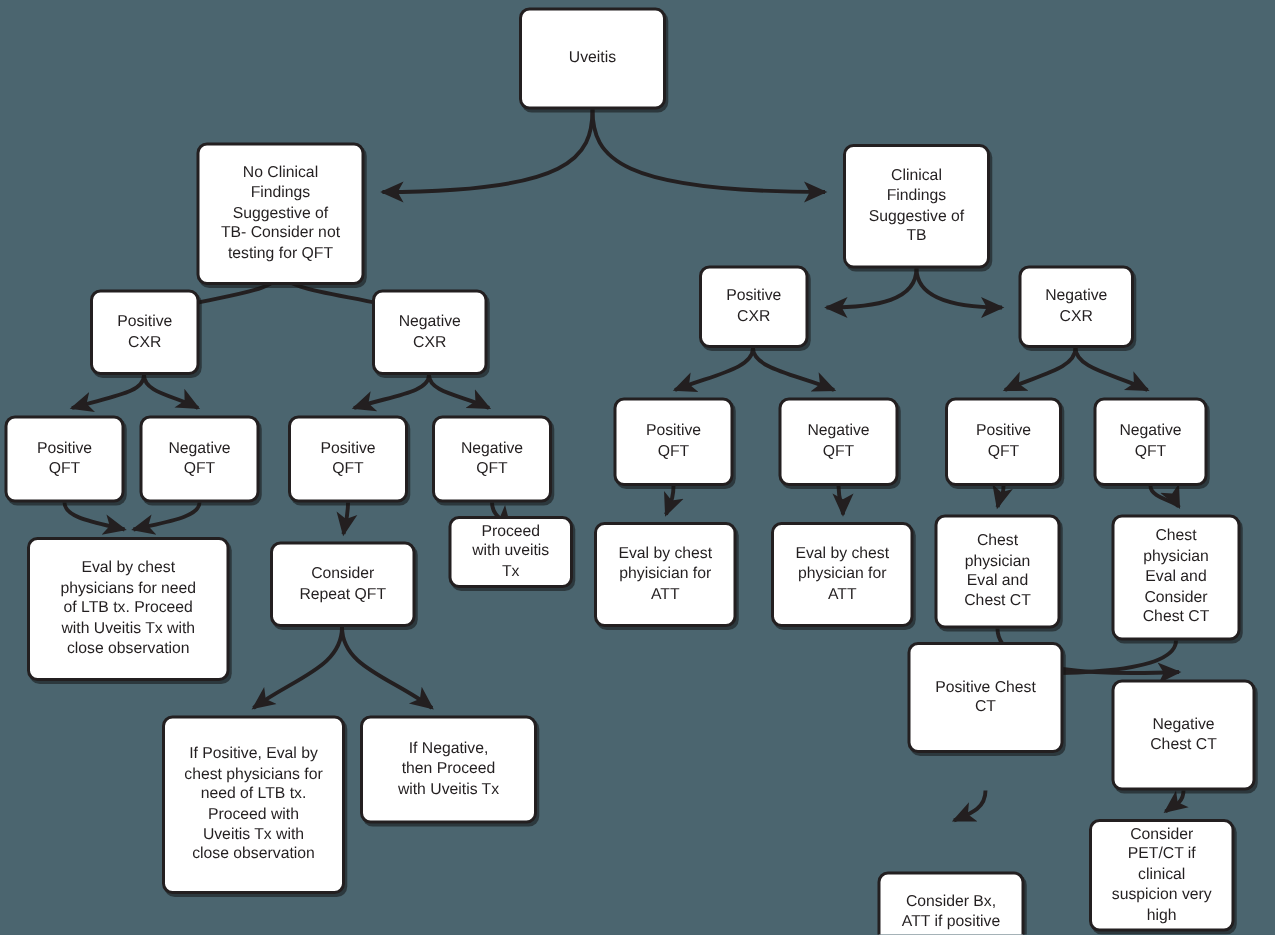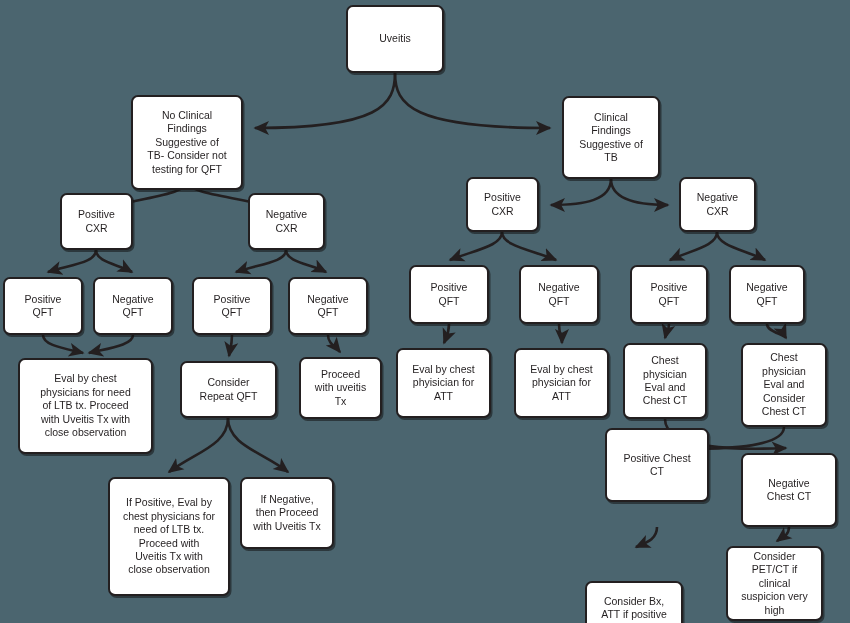--- a/index.html
+++ b/index.html
@@ -171,34 +171,34 @@
       <span>Eval by chest
 physicians for need
 of LTB tx. Proceed
 with Uveitis Tx with
 close observation</span>
     </div>
     <div class="node" style="left: 180px; top: 361px; width: 97px; height: 57px;">
       <span>Consider
 Repeat QFT</span>
     </div>
-    <div class="node" style="left: 299px; top: 357px; width: 83px; height: 62px;">
+    <div class="node" style="left: 299px; top: 344px; width: 83px; height: 48px;">
       <span>Proceed
 with uveitis
 Tx</span>
     </div>
     <div class="node" style="left: 108px; top: 477px; width: 122px; height: 119px;">
       <span>If Positive, Eval by
 chest physicians for
 need of LTB tx.
 Proceed with
 Uveitis Tx with
 close observation</span>
     </div>
-    <div class="node" style="left: 240px; top: 477px; width: 94px; height: 72px;">
+    <div class="node" style="left: 240px; top: 477px; width: 118px; height: 72px;">
       <span>If Negative,
 then Proceed
 with Uveitis Tx</span>
     </div>
     <div class="node" style="left: 396px; top: 348px; width: 95px; height: 70px;">
       <span>Eval by chest
 phyisician for
 ATT</span>
     </div>
     <div class="node" style="left: 514px; top: 348px; width: 95px; height: 70px;">

